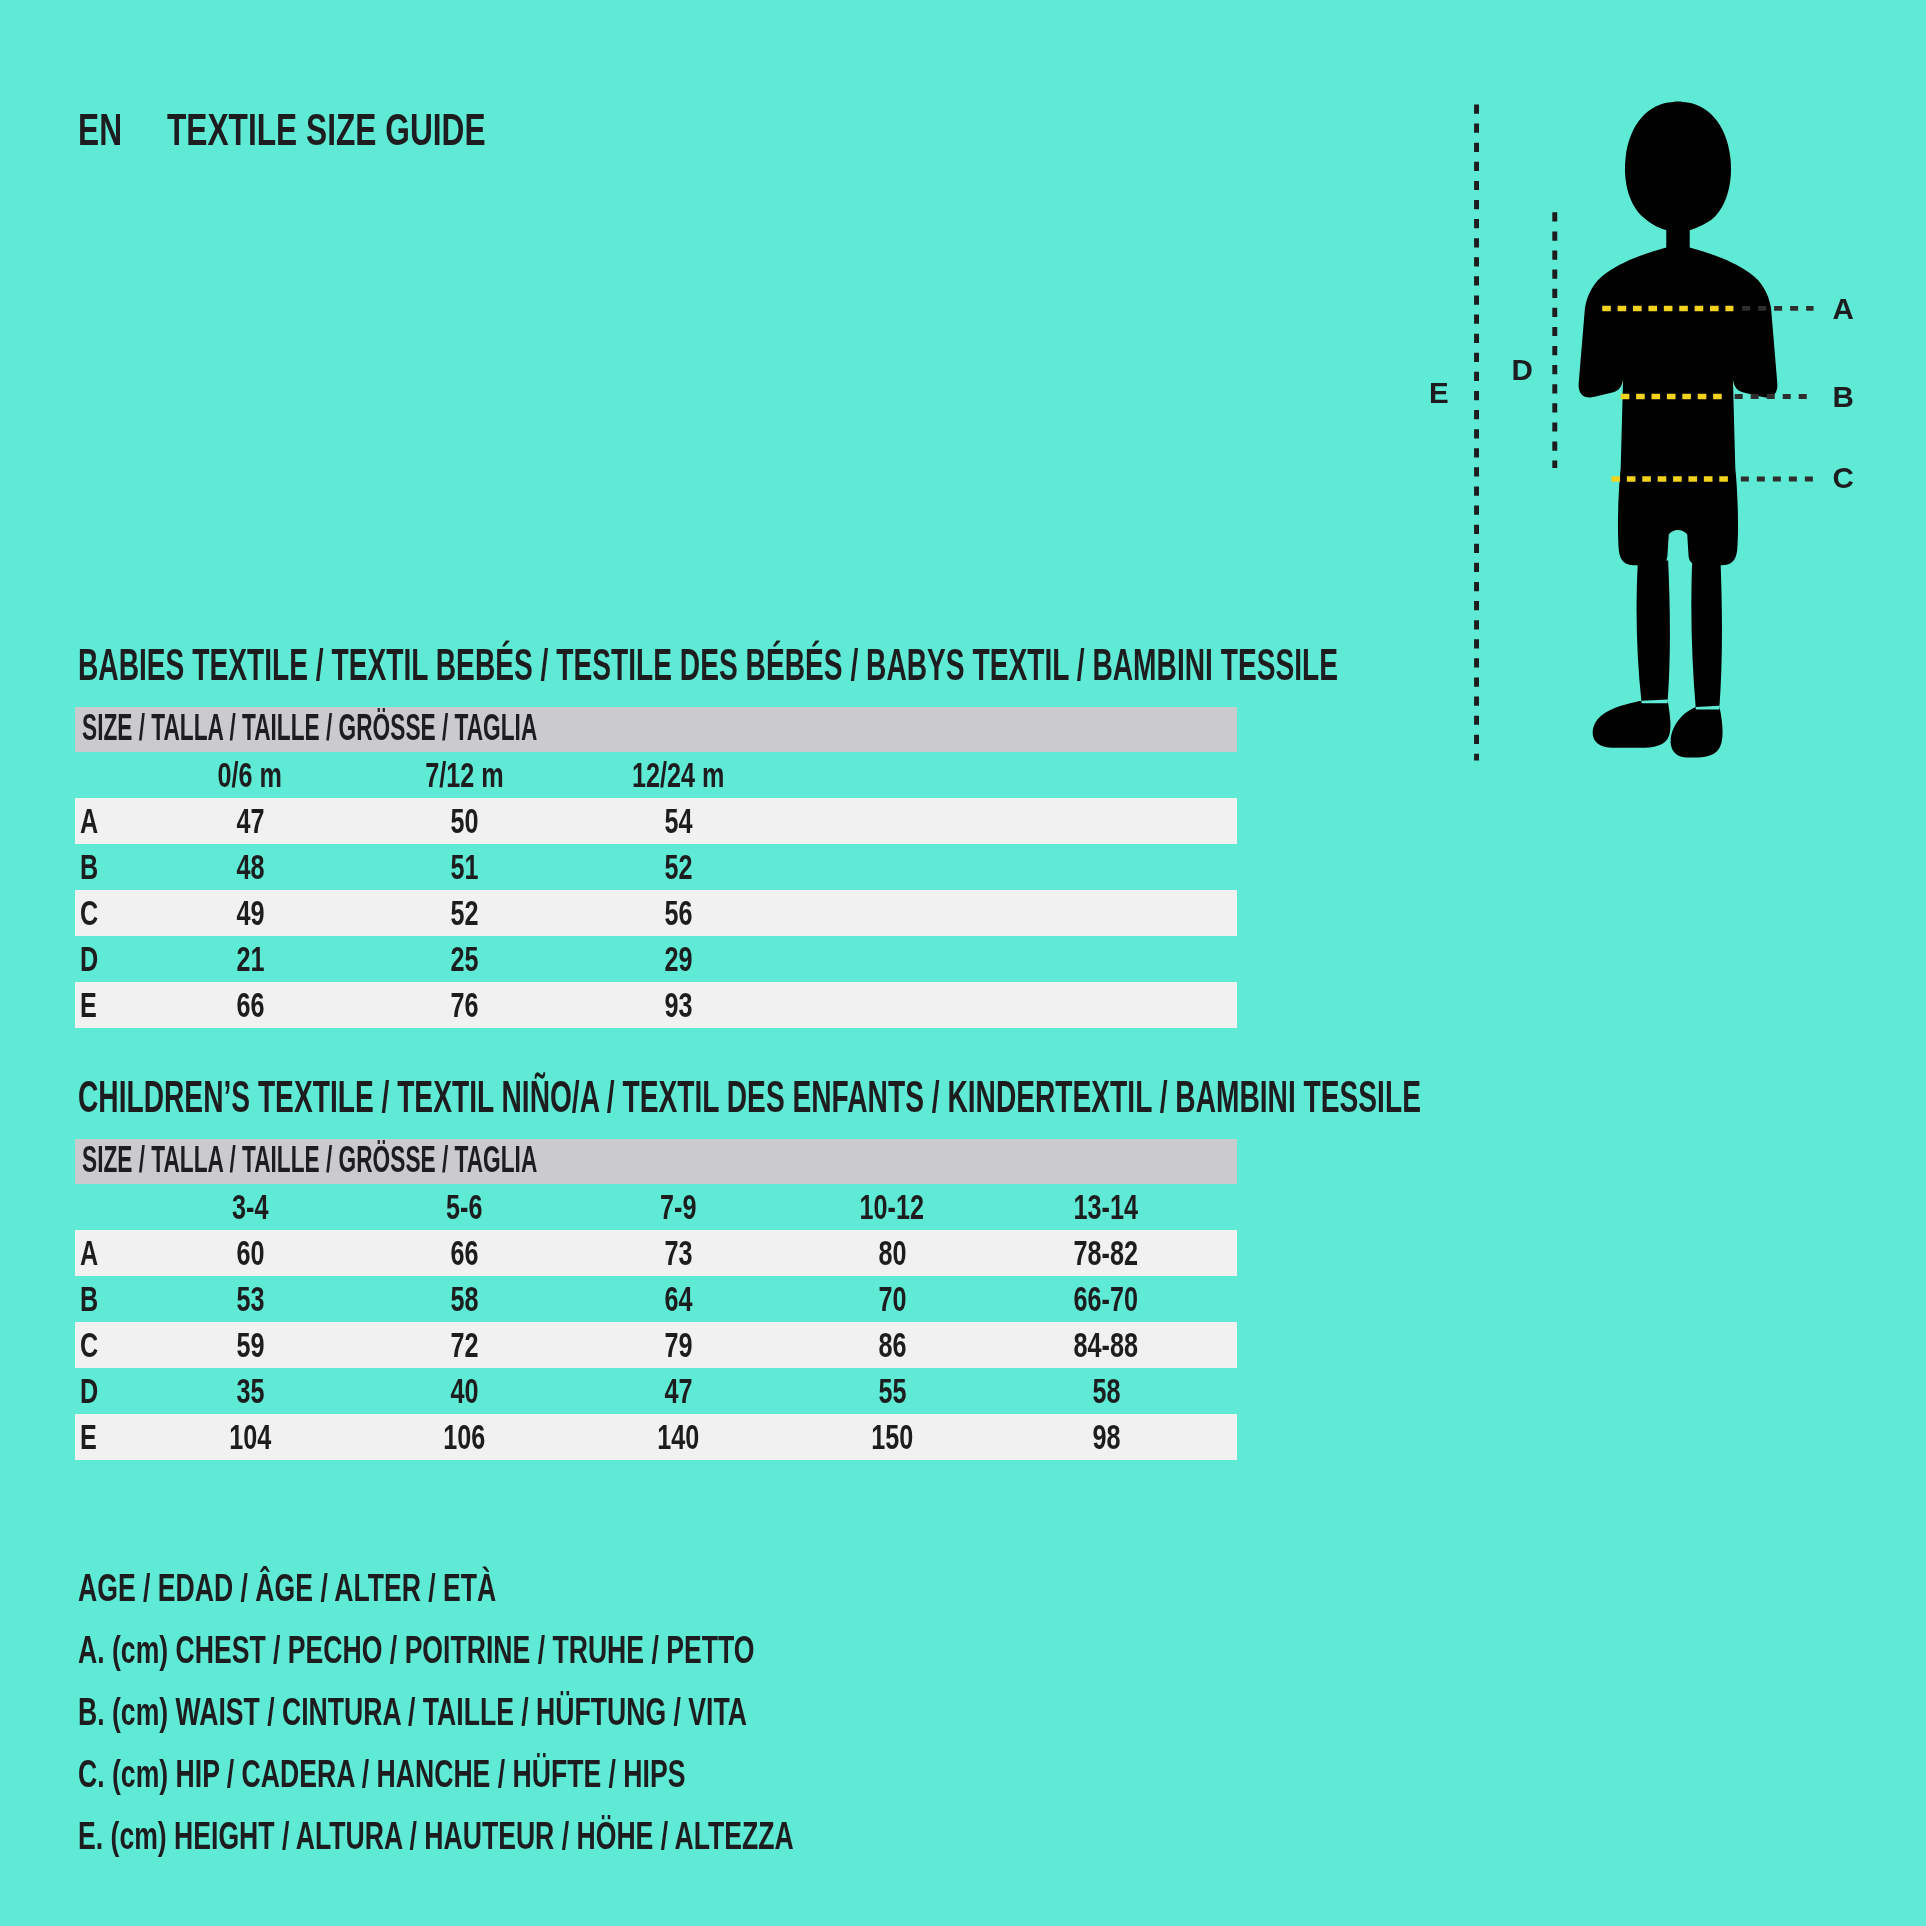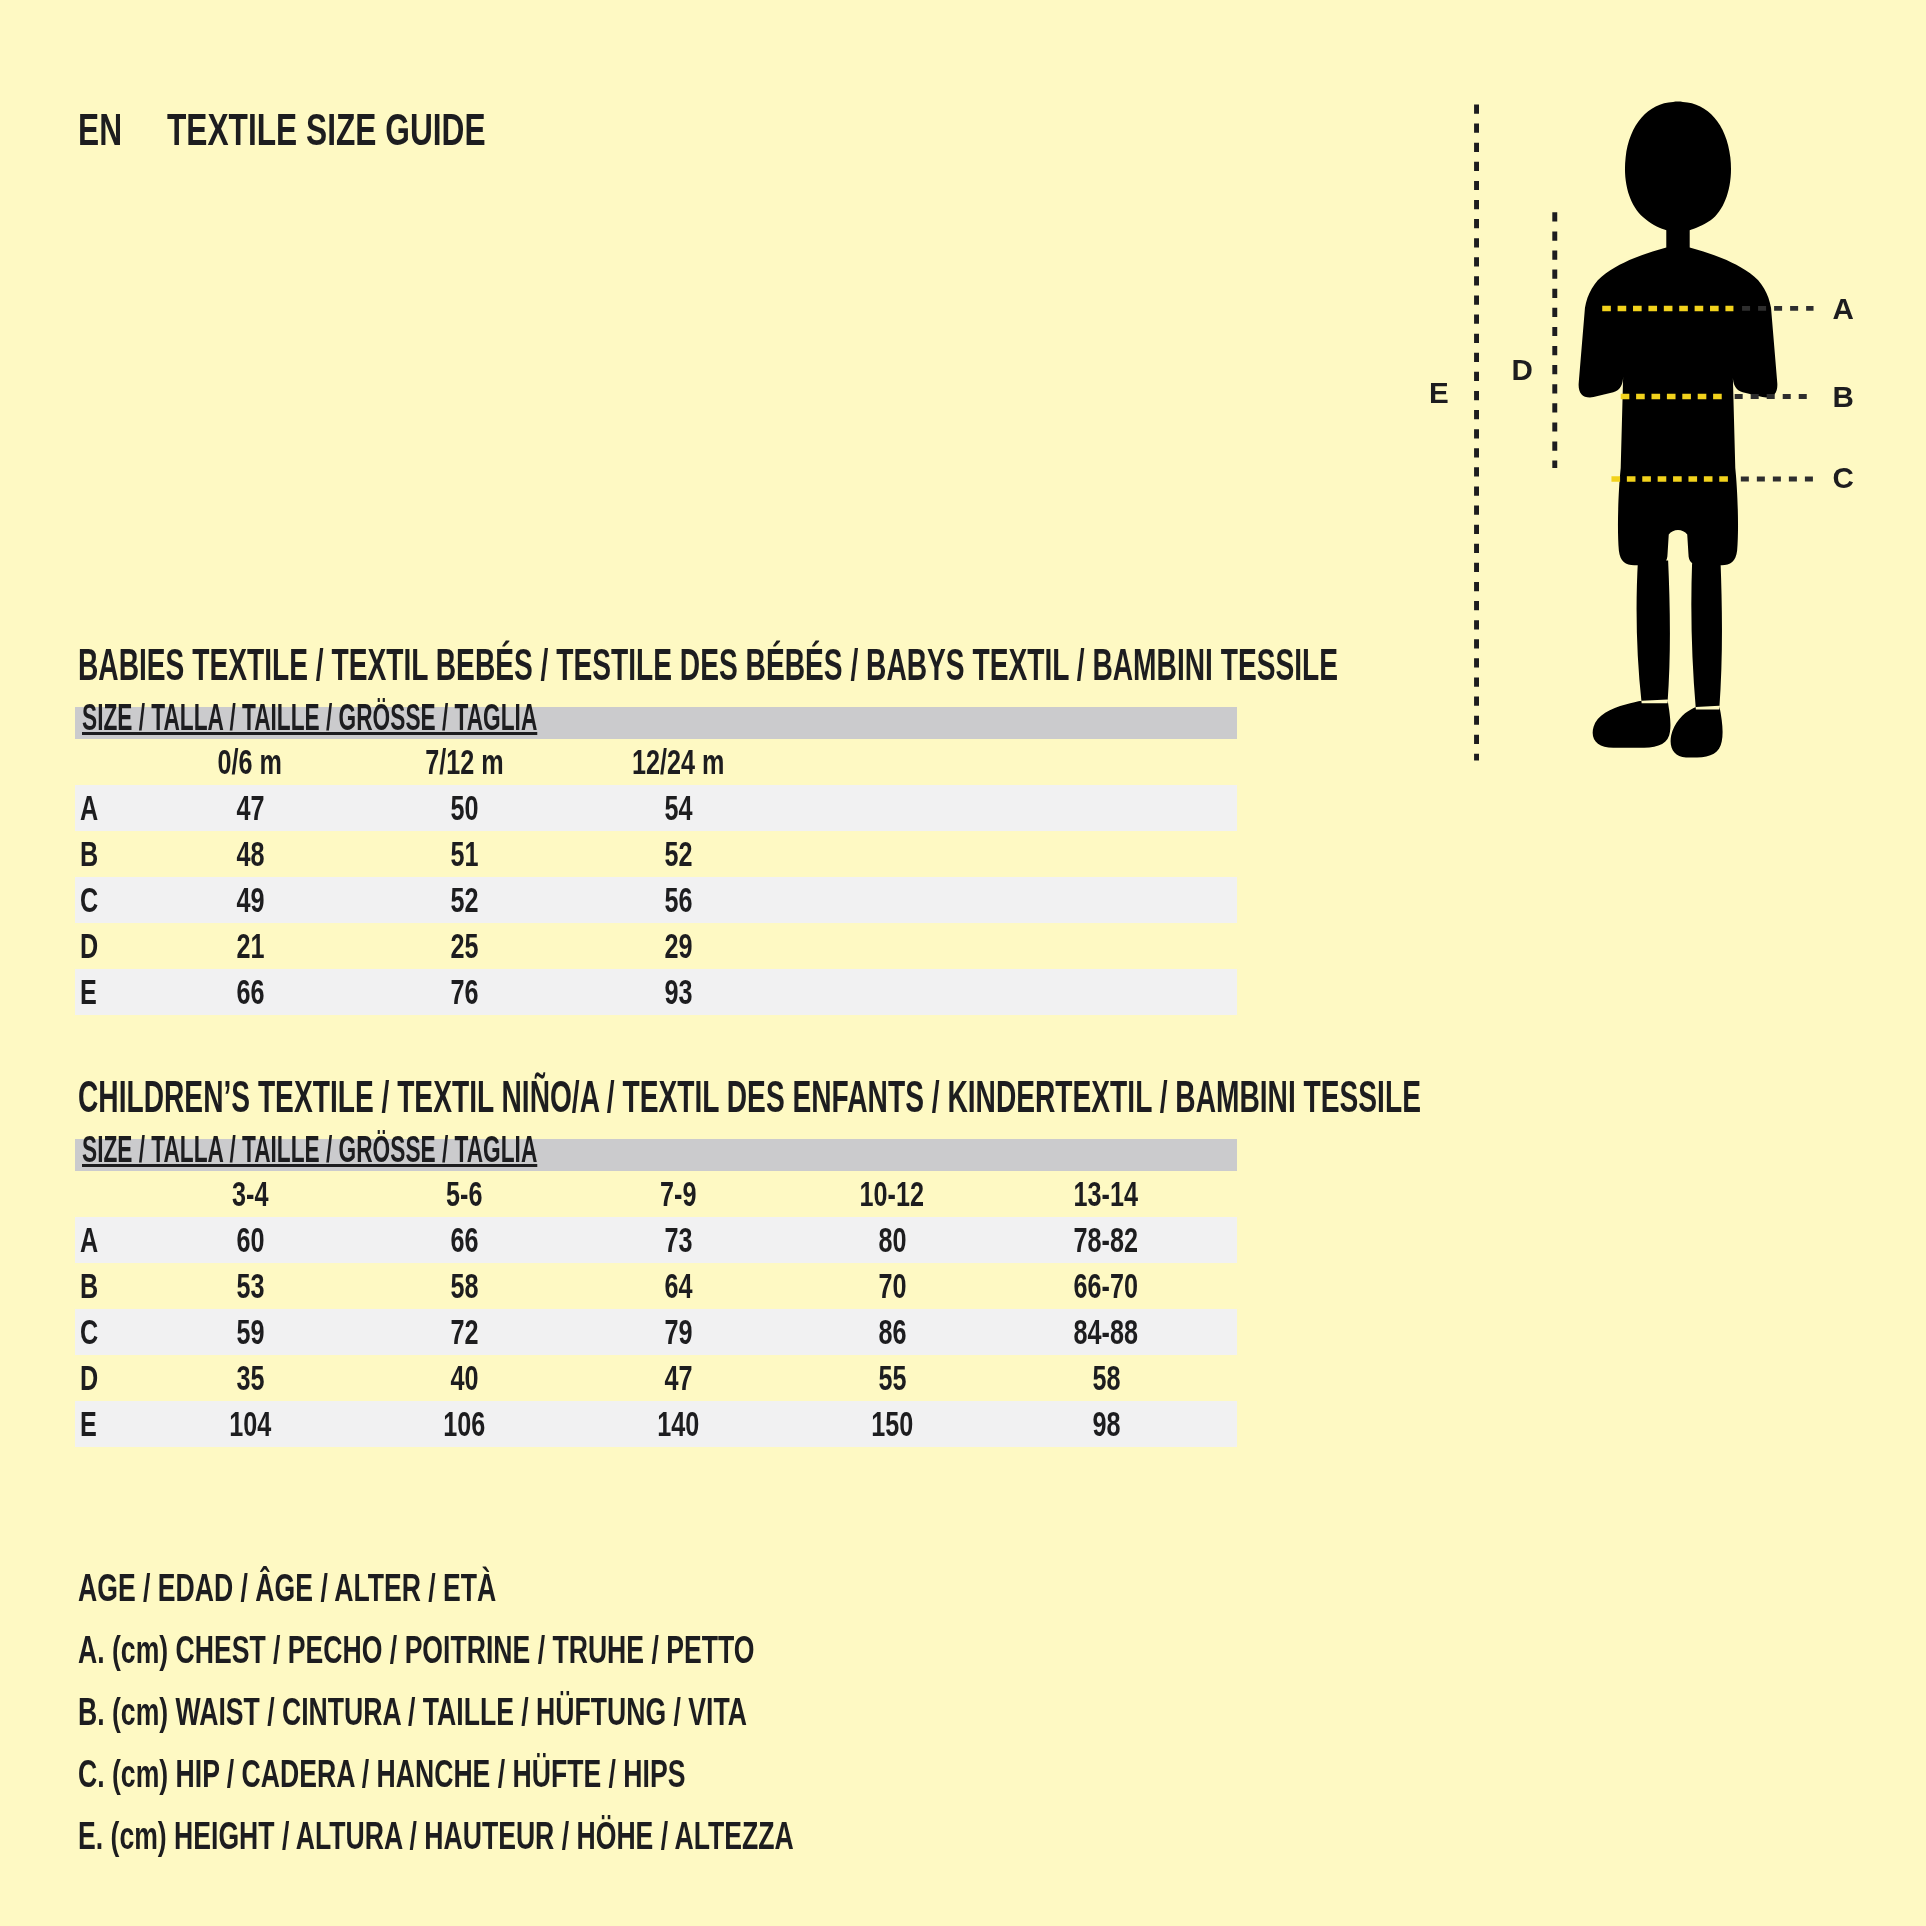--- a/index.html
+++ b/index.html
@@ -1,18 +1,18 @@
 <!DOCTYPE html>
 <html style="font-size:10px"><head>
 <meta charset="utf-8">
 <style>
   * { margin: 0; padding: 0; box-sizing: border-box; }
   html, body { width: 1926px; height: 1926px; background: #ffffff; }
   body { font-family: "Liberation Sans", sans-serif; color: #1d1d1f; }
-  #page { position: relative; width: 1926px; height: 1926px; background: #fef9c3; overflow: hidden; }
+  #page { position: relative; width: 1926px; height: 1926px; background: #5eead4; overflow: hidden; }
 
   
   .cx  { display: inline-block; white-space: nowrap; font-weight: 700; transform-origin: left center; }
   .sx72 { transform: scaleX(0.72); }
   .sx70 { transform: scaleX(0.70); }
   .sx64 { transform: scaleX(0.64); }
   .sx63 { transform: scaleX(0.63); }
   .cxc { display: inline-block; white-space: nowrap; font-weight: 700; transform: scaleX(0.72); transform-origin: center center; }
 
   
@@ -22,21 +22,21 @@
 
   
   .sec-title { position: absolute; left: 78px; font-size: 44px; line-height: 44px; }
   #babies-title { top: 643px; }
   #children-title { top: 1075px; }
 
   
   .size-table { position: absolute; left: 75px; width: 1162px; }
   #babies-table { top: 707px; }
   #children-table { top: 1139px; }
-  .size-bar { height: 32px; background: #cbcbcd; display: flex; align-items: flex-end; padding-left: 7.4px; font-size: 36px; text-decoration: underline; }
+  .size-bar { height: 45px; background: #cbcbcd; display: flex; align-items: flex-start; padding-left: 7.4px; font-size: 36px; }
   .trow { display: flex; align-items: center; height: 46px; font-size: 35px; }
   .trow.head { height: 46px; background: transparent; align-items: center; }
   .trow.stripe { background: #f1f1f2; }
   .cell-label { width: 68px; flex: 0 0 68px; padding-left: 5px; text-align: left; font-weight: 700; }
   .cell { width: 214px; flex: 0 0 214px; text-align: center; }
   .filler { flex: 1 1 auto; }
 
   
   #legend { position: absolute; left: 78px; top: 1557px; }
   .legend-line { height: 62px; display: flex; align-items: center; font-size: 38px; }

